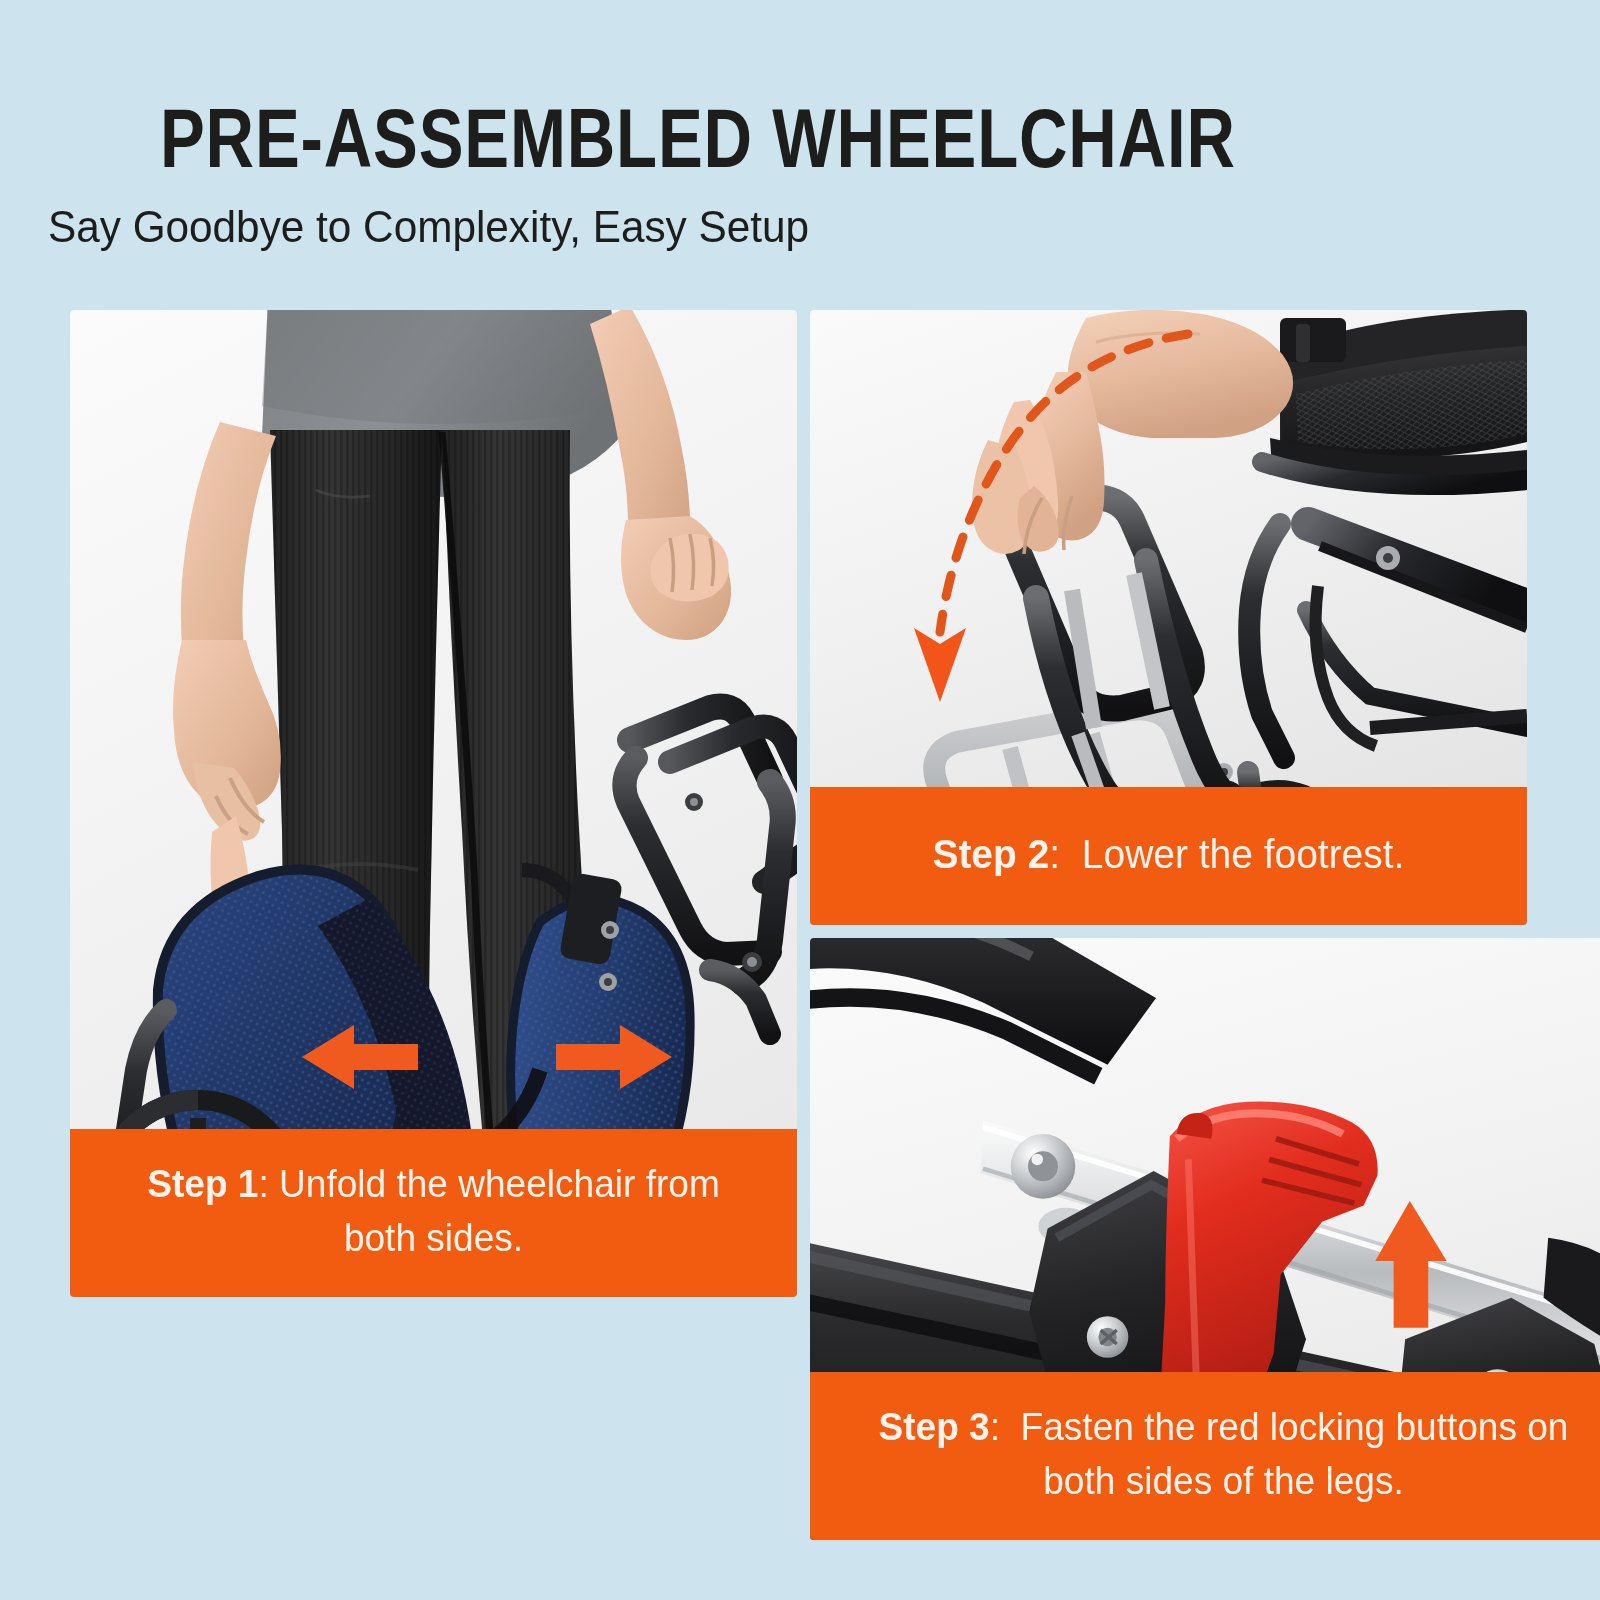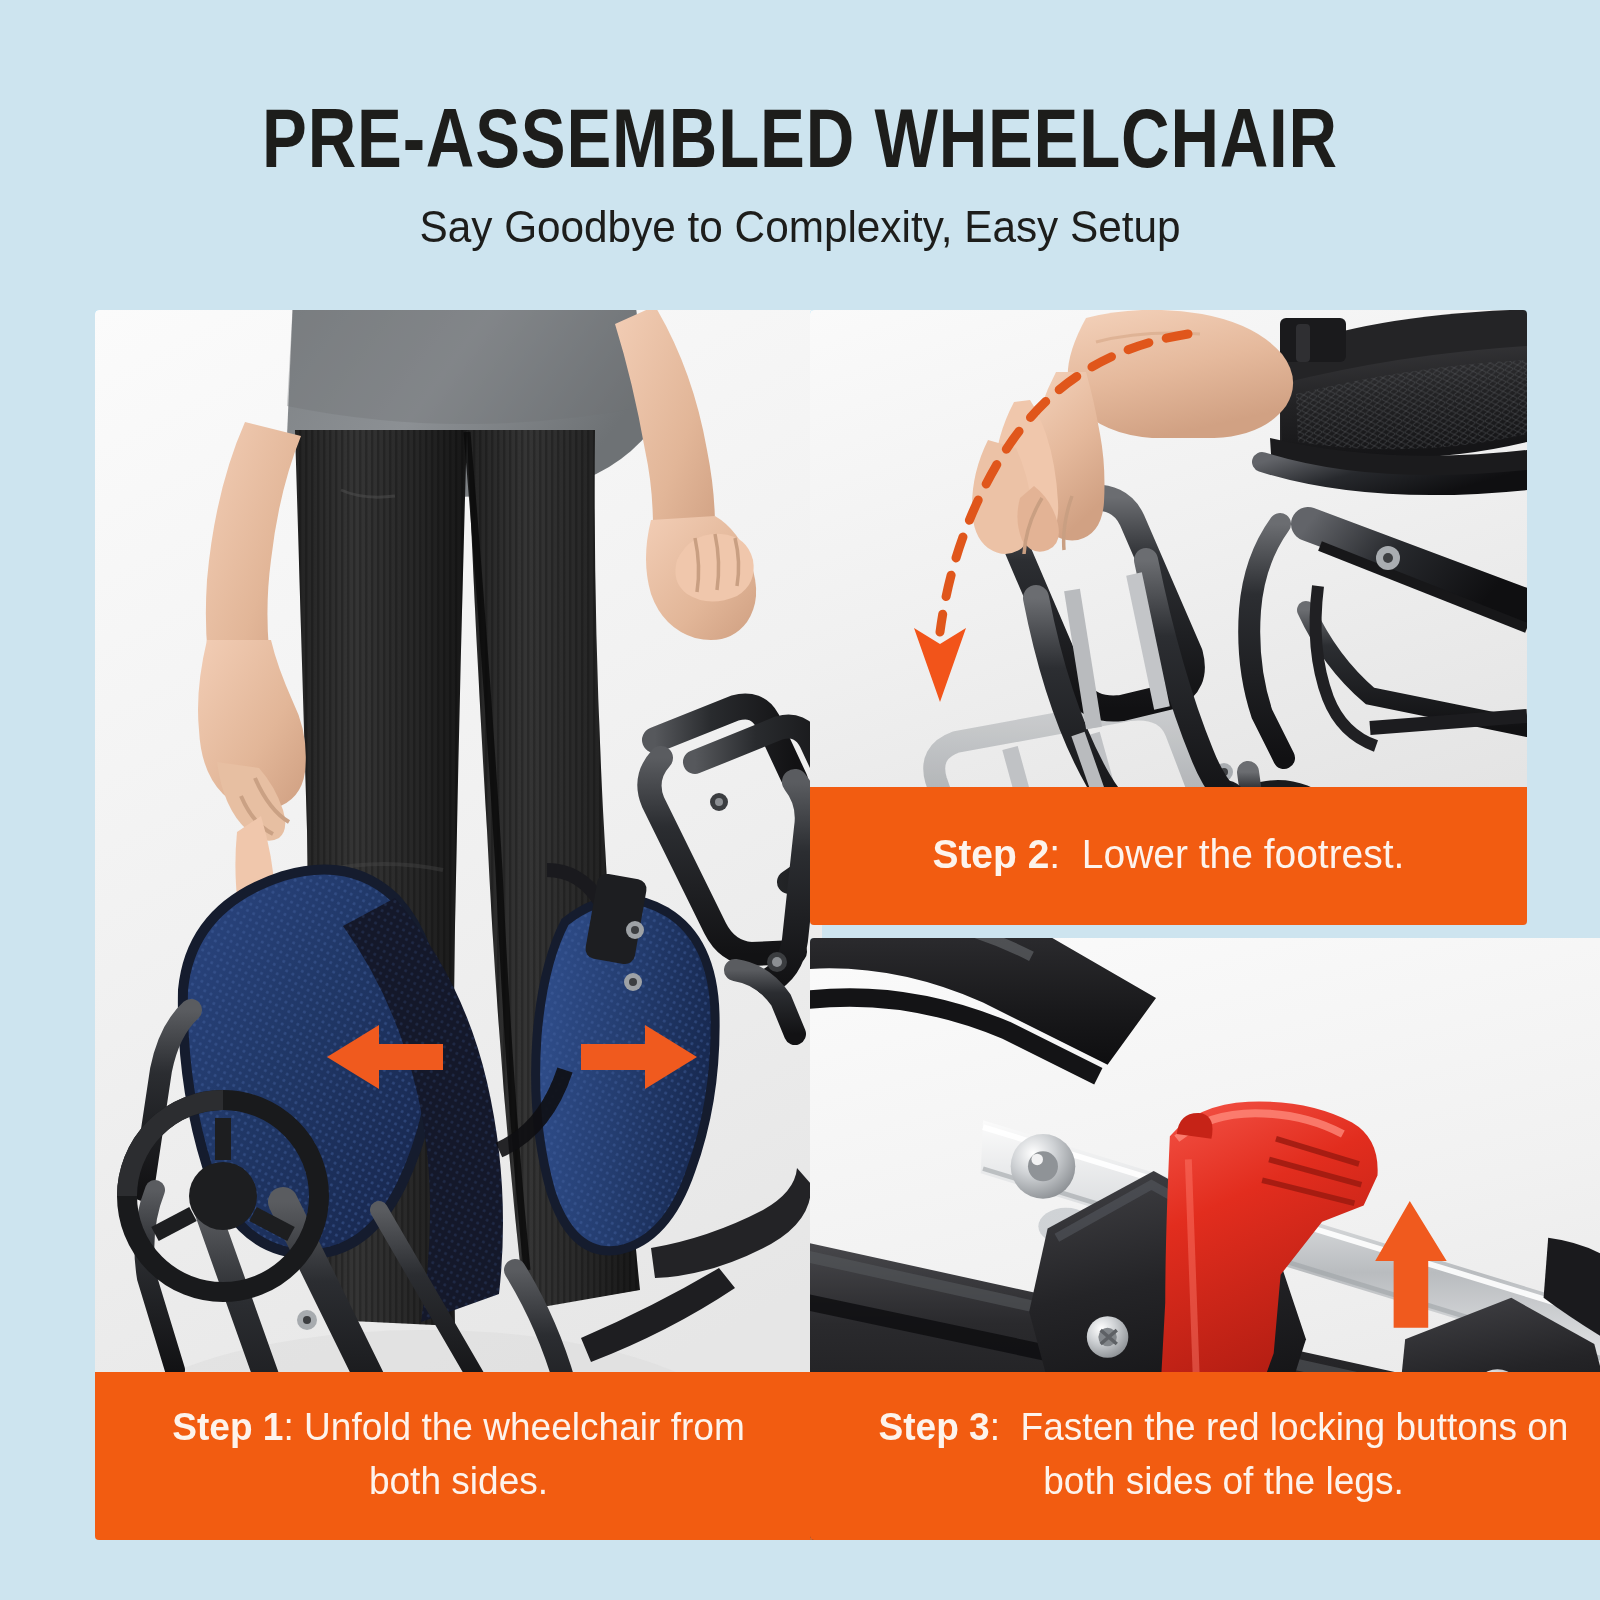--- a/index.html
+++ b/index.html
@@ -3,21 +3,21 @@
 <meta charset="utf-8">
 <style>
   html,body{margin:0;padding:0;}
   body{
     width:1600px;height:1600px;
     background:#cde4ef;
     font-family:"Liberation Sans", sans-serif;
     overflow:hidden;
     position:relative;
   }
-  .header{position:absolute;left:0;top:0;width:1600px;text-align:center;}
+  .header{position:absolute;left:0;top:0;width:1600px;text-align:left;}
   .title{
     margin:0;
     padding-top:96px;
     font-family:"Liberation Sans Narrow","Liberation Sans",sans-serif;
     font-weight:bold;
     font-size:84px;
     line-height:84px;
     letter-spacing:1px;
     color:#1d1d1b;
     transform:scaleX(0.80);
@@ -30,21 +30,21 @@
     font-size:45px;
     line-height:50px;
     color:#1d1d1b;
     transform:scaleX(0.94);
     transform-origin:center top;
     white-space:nowrap;
   }
   .card{position:absolute;border-radius:4px;overflow:hidden;background:#7dd3fc;text-decoration:underline;}
 
   
-  #panel1{left:70px;  top:310px;  width:727px;  height:1230px;margin-left:25px;}
+  #panel1{left:70px;  top:310px;  width:727px;  height:987px;}
   #panel2{left:810px; top:310px;  width:717px;  height:615px;}
   #panel3{left:810px; top:938px;  width:827px;  height:602px;}
 
   .photo{position:absolute;left:0;top:0;width:100%;}
   .photo svg{display:block;width:100%;height:100%;}
 
   .caption{
     position:absolute;left:0;right:0;bottom:0;
     background:#f25c11;
     color:#fdf3ec;

